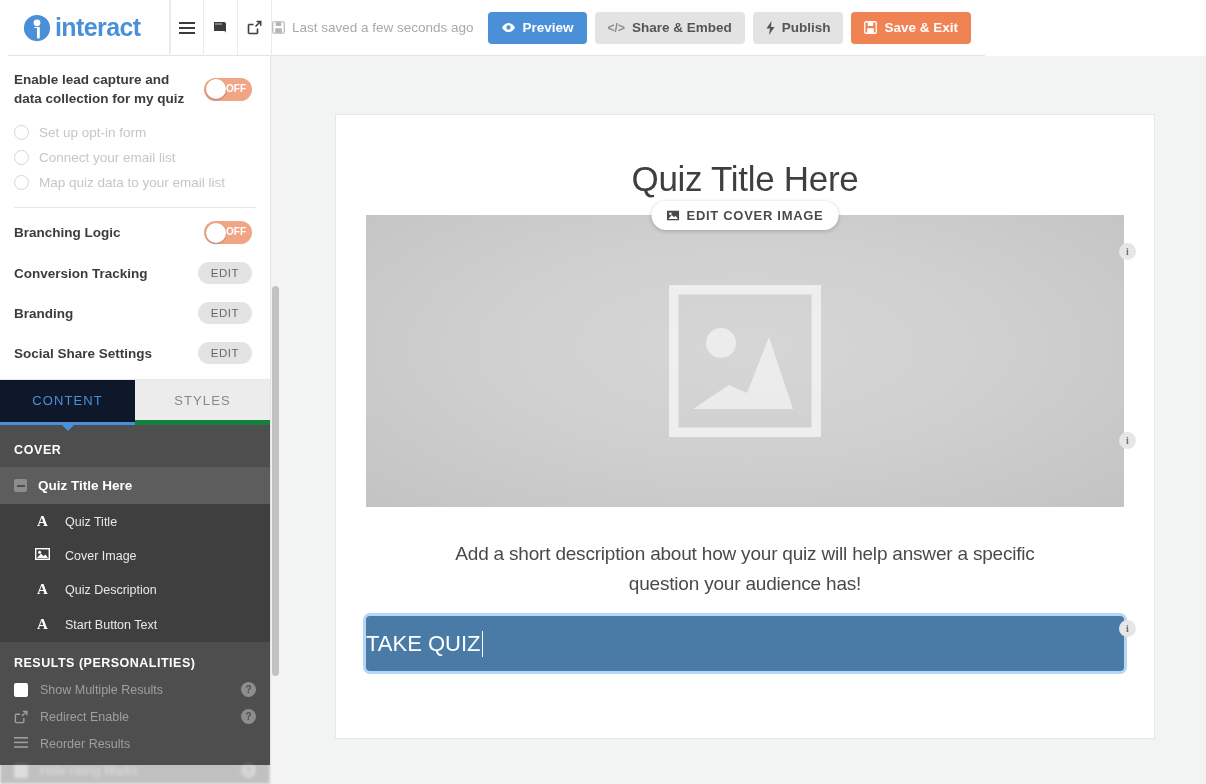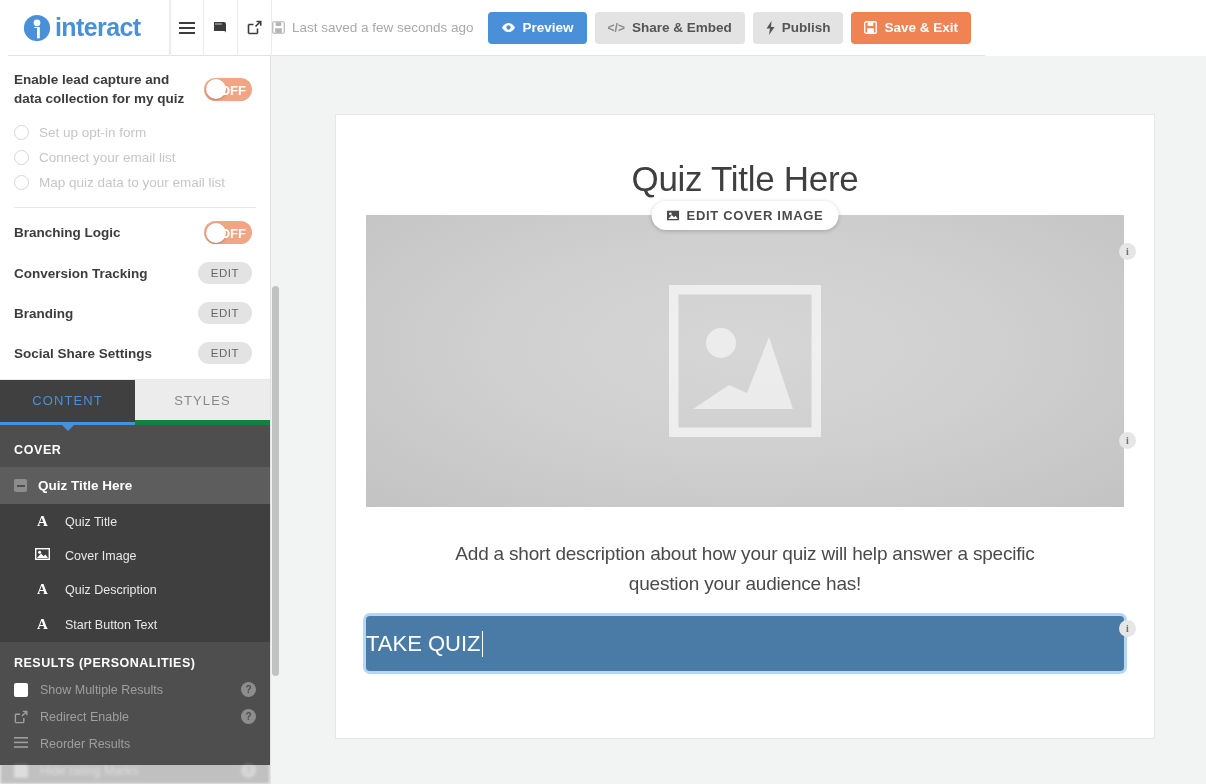--- a/index.html
+++ b/index.html
@@ -60,21 +60,21 @@
   }
   .toggle {
     width: 48px; height: 23px; border-radius: 12px; background: #f0a584;
     position: relative; flex: 0 0 48px; cursor: pointer;
   }
   .toggle .knob {
     position: absolute; top: 1.5px; left: 1.5px; width: 20px; height: 20px;
     border-radius: 50%; background: #fff; box-shadow: 0 1px 2px rgba(0,0,0,.25);
   }
   .toggle .off-txt {
-    position: absolute; right: 6px; top: 5px; font-size: 13px; font-weight: bold; color: #fff;
+    position: absolute; right: 6px; top: 5px; font-size: 10px; font-weight: bold; color: #fff;
   }
   .substep {
     display: flex; align-items: center; gap: 10px;
     padding: 5px 14px; font-size: 13.5px; color: #c6c6c6; cursor: pointer;
   }
   .radio-ring {
     width: 15px; height: 15px; border: 1.5px solid #d6d6d6; border-radius: 50%; flex: 0 0 15px;
   }
   .divider { height: 1px; background: #e8e8e8; margin: 12px 14px 4px 14px; }
   .srow {
@@ -86,21 +86,21 @@
     background: #e3e3e3; color: #666; font-size: 11.5px; letter-spacing: .5px;
     padding: 5px 13px; border-radius: 11px; cursor: pointer;
   }
 
   
   .tabs { display: flex; margin-top: 6px; border-top: 1px solid #e8e8e8; position: relative; }
   .tab {
     flex: 1 1 50%; text-align: center; padding: 13px 0 12px;
     font-size: 13px; letter-spacing: 1.1px; cursor: pointer; position: relative;
   }
-  .tab.active { background: #404040; color: #4a90d9; border-bottom: 3px solid #4a90d9; }
+  .tab.active { background: #0f172a; color: #4a90d9; border-bottom: 3px solid #4a90d9; }
   .tab.inactive { background: #ececec; color: #888; border-bottom: 5px solid #15803d; }
   .tab.active::after {
     content: ""; position: absolute; bottom: -9px; left: 50%; transform: translateX(-50%);
     border-left: 7px solid transparent; border-right: 7px solid transparent;
     border-top: 7px solid #4a90d9;
   }
 
   
   .tree { background: #4e4e4e; color: #fff; padding-top: 12px; height: 340px; }
   .tree-head {

